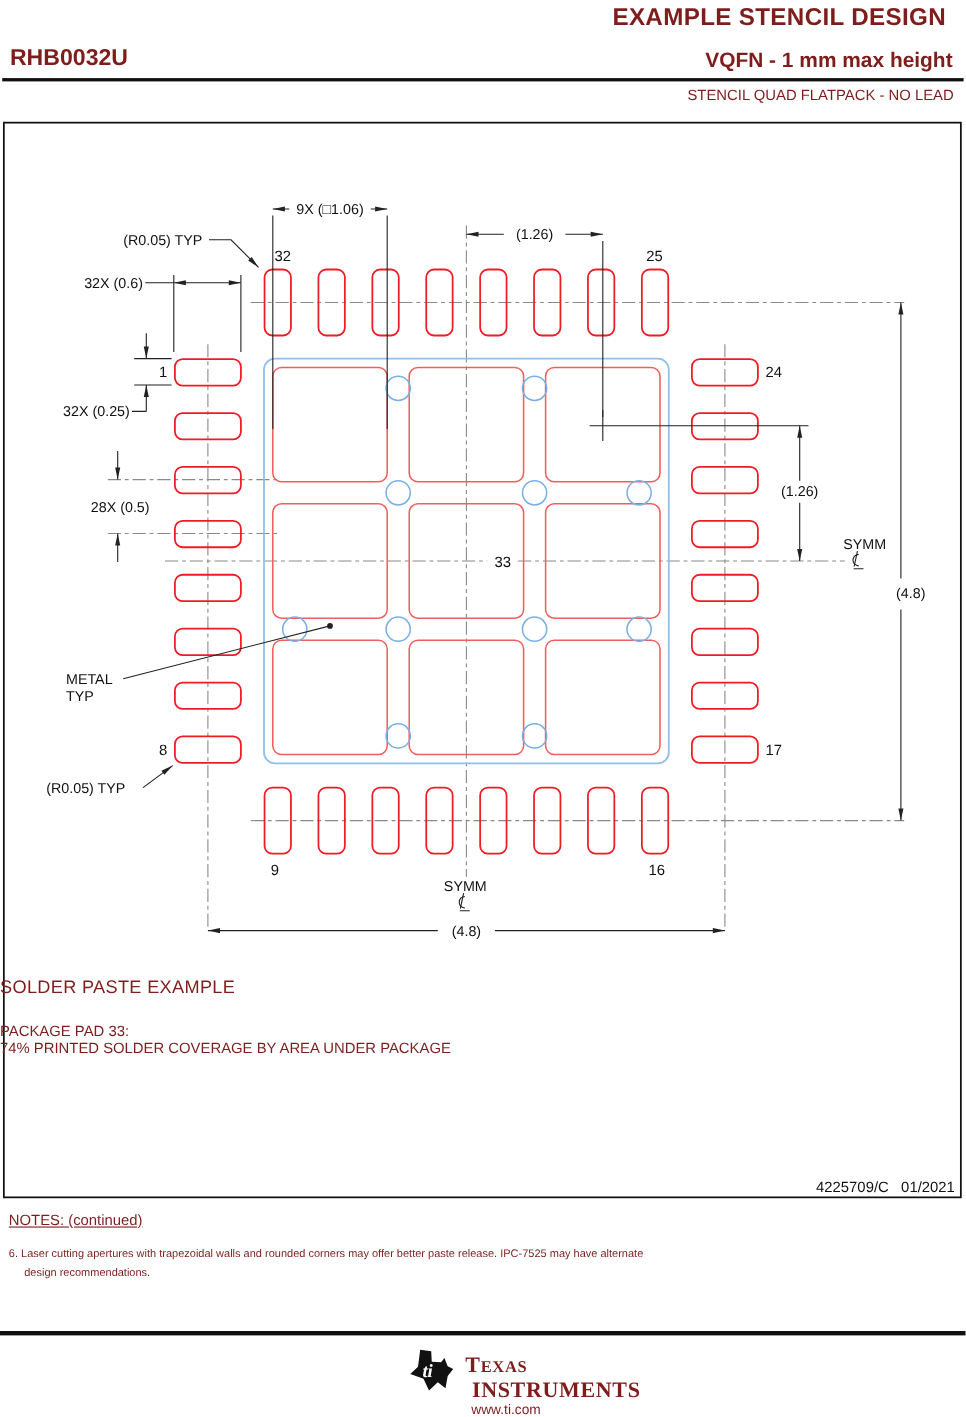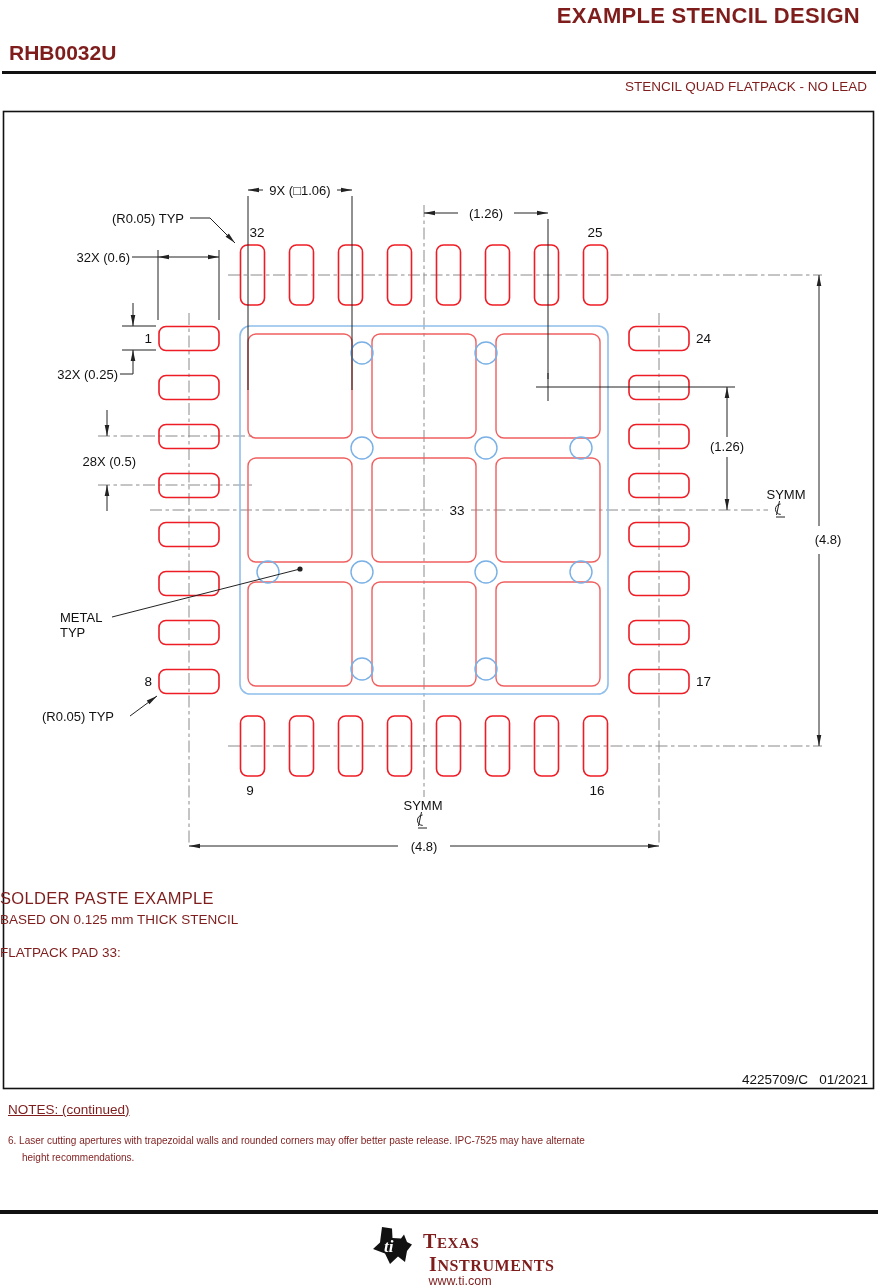--- a/index.html
+++ b/index.html
@@ -29,31 +29,32 @@
   .capgap{height:18px;}
   
   .notes-h{top:1102px;left:8px;font-size:13.5px;text-decoration:underline;}
   .note6{top:1133px;left:8px;width:852px;font-size:10px;line-height:16.5px;}
   .note6 .cont{padding-left:14px;}
   
   .foot-bar{top:1210px;left:0;right:0;height:3.5px;background:#111;}
   .ti-glyph{top:1226px;left:369px;}
   .ti-words{top:1231px;left:423px;font-family:"Liberation Serif",serif;font-weight:bold;line-height:1;}
   .ti-w1{font-size:15px;letter-spacing:.6px;}
-  .ti-w2{font-size:16px;letter-spacing:.6px;margin-top:3px;margin-left:6px;}
+  .ti-w2{font-size:20px;letter-spacing:.6px;margin-top:3px;margin-left:6px;}
   .ti-w1::first-letter,.ti-w2::first-letter{font-size:20px;}
   .ti-url{top:1274px;left:370px;width:180px;text-align:center;font-size:12.5px;}
 </style>
 </head>
 <body>
 
 <div class="page">
 
   <div class="abs hdr-title">EXAMPLE STENCIL DESIGN</div>
   <div class="abs hdr-part">RHB0032U</div>
+  <div class="abs hdr-variant">VQFN - 1 mm max height</div>
   <div class="abs hdr-rule"></div>
   <div class="abs hdr-pkg">STENCIL QUAD FLATPACK - NO LEAD</div>
 
   <svg class="drawsvg" width="878" height="1288" viewBox="0 0 878 1288">
 
     <defs>
       <g id="clsym">
         <path class="dim" d="M2.6,-5 A5.2,5.2 0 1 0 2.7,5.4"></path>
         <path class="dim" d="M1.5,-8 L-1.5,6 M-2,8 H7"></path>
       </g>
@@ -221,29 +222,29 @@
       <text class="pin" x="250" y="795" text-anchor="middle">9</text>
       <text class="pin" x="597" y="795" text-anchor="middle">16</text>
       <text class="pin" x="457" y="515" text-anchor="middle">33</text>
     </g>
 
     <text class="pin" x="868" y="1084" text-anchor="end">4225709/C&nbsp;&nbsp;&nbsp;01/2021</text>
   </svg>
 
   <div class="abs caption">
     <div class="cap1">SOLDER PASTE EXAMPLE</div>
-    <div class="capS">BASED ON 0.125 mm THICK STENCIL</div>
     <div class="capgap"></div>
-    <div class="capS">FLATPACK PAD 33:</div>
+    <div class="capS">PACKAGE PAD 33:</div>
+    <div class="capS">74% PRINTED SOLDER COVERAGE BY AREA UNDER PACKAGE</div>
   </div>
 
   <div class="abs notes-h">NOTES: (continued)</div>
   <div class="abs note6">
     <div>6. Laser cutting apertures with trapezoidal walls and rounded corners may offer better paste release. IPC-7525 may have alternate</div>
-    <div class="cont">height recommendations.</div>
+    <div class="cont">design recommendations.</div>
   </div>
 
   <div class="abs foot-bar"></div>
   <svg class="abs ti-glyph" width="44" height="44" viewBox="0 0 44 44">
     <path fill="#111" d="M13,1 L23,2.5 L23.5,12 L32,12.5 L35,8.5 L38,16 L43,18.5 L38,25 L36,36 L29,30.5 L21,38 L16,27.5 L4,23 L11,16.5 Z"></path>
     <text x="15" y="26" font-family="Liberation Serif, serif" font-style="italic" font-weight="bold" font-size="17" fill="#fff">ti</text>
   </svg>
   <div class="abs ti-words">
     <div class="ti-w1">TEXAS</div>
     <div class="ti-w2">INSTRUMENTS</div>

